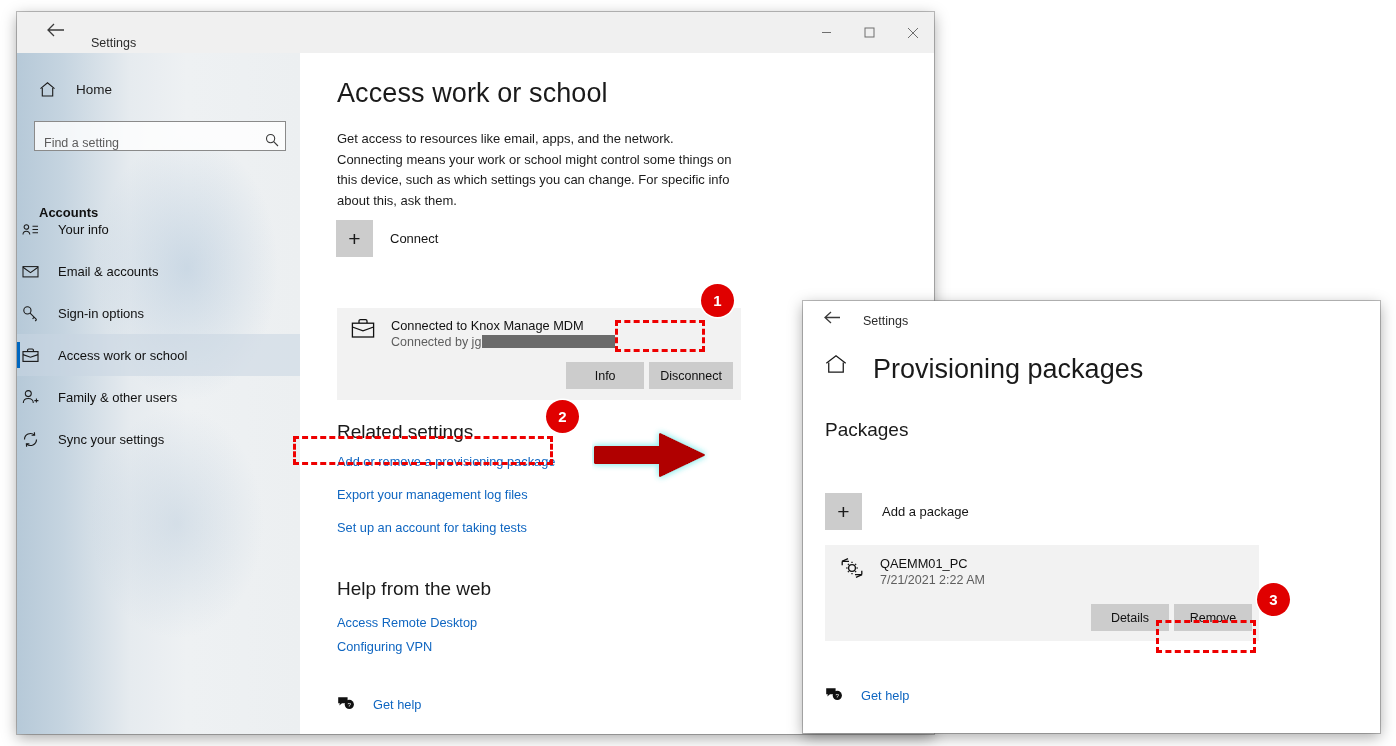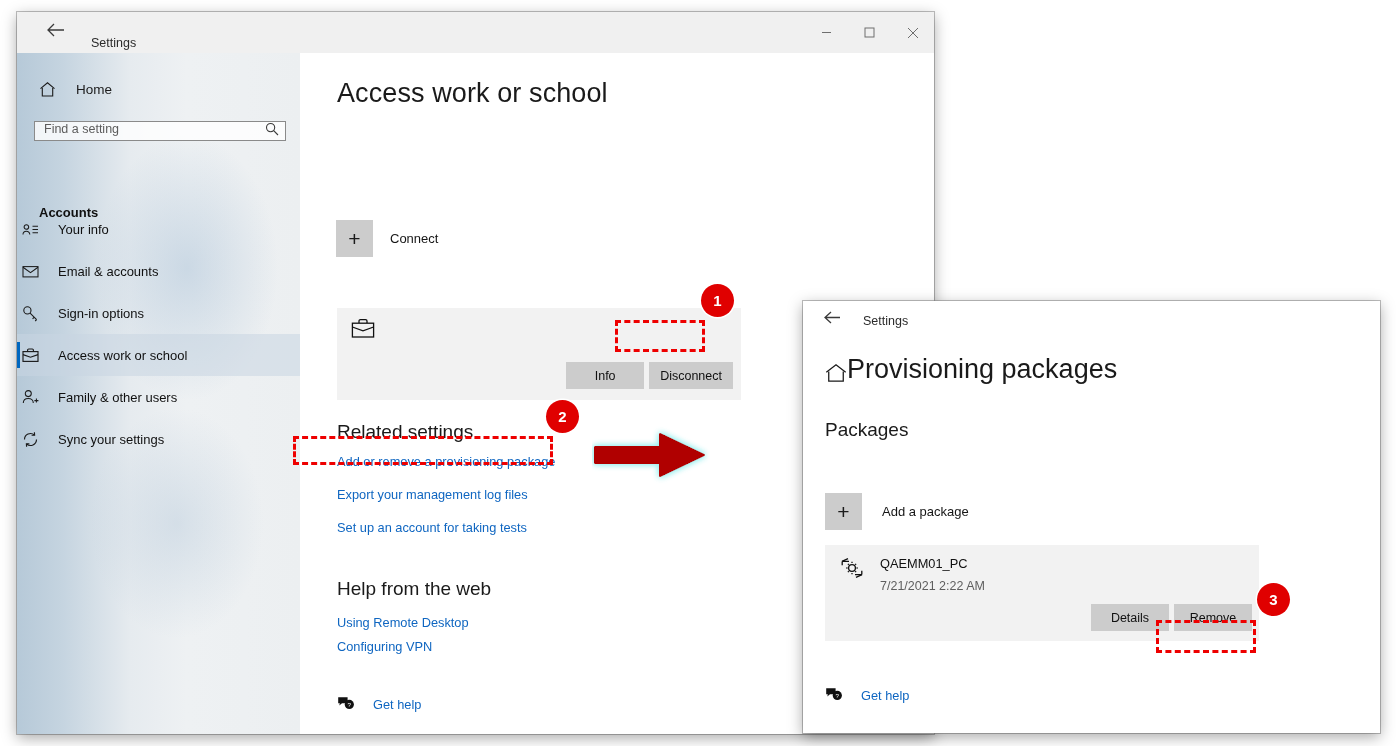--- a/index.html
+++ b/index.html
@@ -51,24 +51,24 @@
       radial-gradient(ellipse 120px 160px at 160px 470px, rgba(178,198,216,0.42), rgba(178,198,216,0) 72%),
       linear-gradient(to right, #b6c9d8 0%, #c5d4e0 16%, #e6ebef 40%, #eef1f3 60%, #eceff1 100%);
   }
   .sb-home {
     position: absolute; left: 22px; top: 28px;
     display: flex; align-items: center; gap: 20px;
   }
   .sb-home-label { font-size: 13.5px; color: #1b1b1b; }
   .searchbox {
     position: absolute; left: 17px; top: 68px;
-    width: 252px; height: 20px;
+    width: 252px; height: 30px;
     background: rgba(255,255,255,0.80);
     border: 1px solid #8a8a8a;
-    display: flex; align-items: flex-start;
+    display: flex; align-items: flex-end;
   }
   .searchbox input {
     flex: 1; border: none; outline: none; background: transparent;
     font-family: "Liberation Sans", sans-serif;
     font-size: 12.5px; color: #2b2b2b; padding-left: 9px;
   }
   .searchbox input::placeholder { color: #5c5c5c; }
   .search-ico { width: 26px; text-align: center; font-size: 13px; color: #3a3a3a; }
   .sb-section {
     position: absolute; left: 22px; top: 114px;
@@ -165,35 +165,35 @@
     overflow: hidden;
   }
   .w2-titlebar { position: absolute; left:0; top:0; width:100%; height: 37px; background:#ffffff; }
   .w2-back {
     position: absolute; left: 18px; top: 9px; width: 22px; height: 20px;
     font-size: 16px; color: #3a3a3a; text-align: center; line-height: 20px;
   }
   .w2-title { position: absolute; left: 60px; top: 13px; font-size: 12.5px; color: #2b2b2b; }
   .w2-head {
     position: absolute; left: 22px; top: 53px;
-    display: flex; align-items: flex-end; 
+    display: flex; align-items: flex-start; gap: 26px;
   }
   .w2-home-ico { width: 22px; height: 22px; color: #1a1a1a; }
   .w2-h1 { font-size: 27px; font-weight: 300; color: #1a1a1a; }
   .w2-h2 { position: absolute; left: 22px; top: 118px; font-size: 19px; font-weight: 300; color: #1a1a1a; }
   .w2-desc { position: absolute; left: 22px; top: 163px; font-size: 13px; color: #1b1b1b; }
   .w2-add { position: absolute; left: 22px; top: 192px; display: flex; align-items: center; gap: 20px; }
   .w2-pkg {
     position: absolute; left: 22px; top: 244px;
     width: 434px; height: 96px; background: #f2f2f2;
   }
   .w2-pkg-head { position: absolute; left: 14px; top: 11px; display: flex; gap: 15px; }
   .pkg-ico { width: 26px; height: 26px; color: #111; }
   .pkg-t1 { font-size: 12.8px; color: #111; }
-  .pkg-t2 { font-size: 12.5px; color: #5e5e5e; margin-top: 8px; }
+  .pkg-t2 { font-size: 12.5px; color: #5e5e5e; margin-top: 2px; }
   .w2-pkg-btns { position: absolute; right: 7px; bottom: 10px; display: flex; gap: 5px; align-items: flex-end; }
   .w2-foot { position: absolute; left: 22px; top: 385px; display: flex; align-items: center; gap: 18px; }
 
   
   .dash-box {
     position: absolute;
     border: 3px dashed #ee0000;
     pointer-events: none;
   }
   .badge {
@@ -323,49 +323,54 @@
                 <path d="M4.6 15.8 L4.4 12.8 L7.4 12.7"></path>
             </svg>
           </span>
           <span class="sb-label">Sync your settings</span>
         </div>
       </div>
     </div>
 
     <div class="main1">
       <div class="m1-title">Access work or school</div>
+      <div class="m1-desc">Get access to resources like email, apps, and the network. Connecting means your work or school might control some things on this device, such as which settings you can change. For specific info about this, ask them.</div>
 
       <div class="connect-row">
         <span class="plus-tile">+</span>
         <span class="connect-label">Connect</span>
       </div>
 
       <div class="acct-tile">
         <div class="acct-head">
           <span class="acct-ico">
             <svg width="24" height="21" viewBox="0 0 24 21" fill="none" stroke="#111" stroke-width="1.3">
               <path d="M8 5V3.1c0-.8.7-1.5 1.5-1.5h5c.8 0 1.5.7 1.5 1.5V5"></path>
               <rect x="1.4" y="5.2" width="21.2" height="13.8"></rect>
                 <path d="M1.4 9 L12 12.8 L22.6 9"></path>
             </svg>
           </span>
+          <span>
+            <div class="acct-t1">Connected to Knox Manage MDM</div>
+            <div class="acct-t2"><span>Connected by jg</span><span class="redact"></span></div>
+          </span>
         </div>
         <div class="acct-btns">
           <button class="w-btn">Info</button>
           <button class="w-btn">Disconnect</button>
         </div>
       </div>
 
       <div class="m1-h2">Related settings</div>
       <a class="m1-link" style="top:401px">Add or remove a provisioning package</a>
       <a class="m1-link" style="top:434px">Export your management log files</a>
       <a class="m1-link" style="top:467px">Set up an account for taking tests</a>
 
       <div class="m1-h3">Help from the web</div>
-      <a class="m1-link" style="top:562px">Using Remote Desktop</a>
+      <a class="m1-link" style="top:562px">Access Remote Desktop</a>
       <a class="m1-link" style="top:586px">Configuring VPN</a>
 
       <div class="foot-row" style="top:642px">
         <span class="foot-ico">
           <svg width="18" height="16" viewBox="0 0 18 16" fill="#111">
             <path d="M1.2 2.2h9.4v6.1H5L2.3 10.6l.5-2.3H1.2z"></path>
             <circle cx="12.3" cy="9.4" r="4.6"></circle>
             <text x="12.3" y="11.9" font-size="6.2" fill="#fff" text-anchor="middle" font-family="Liberation Sans, sans-serif">?</text>
           </svg>
         </span>

